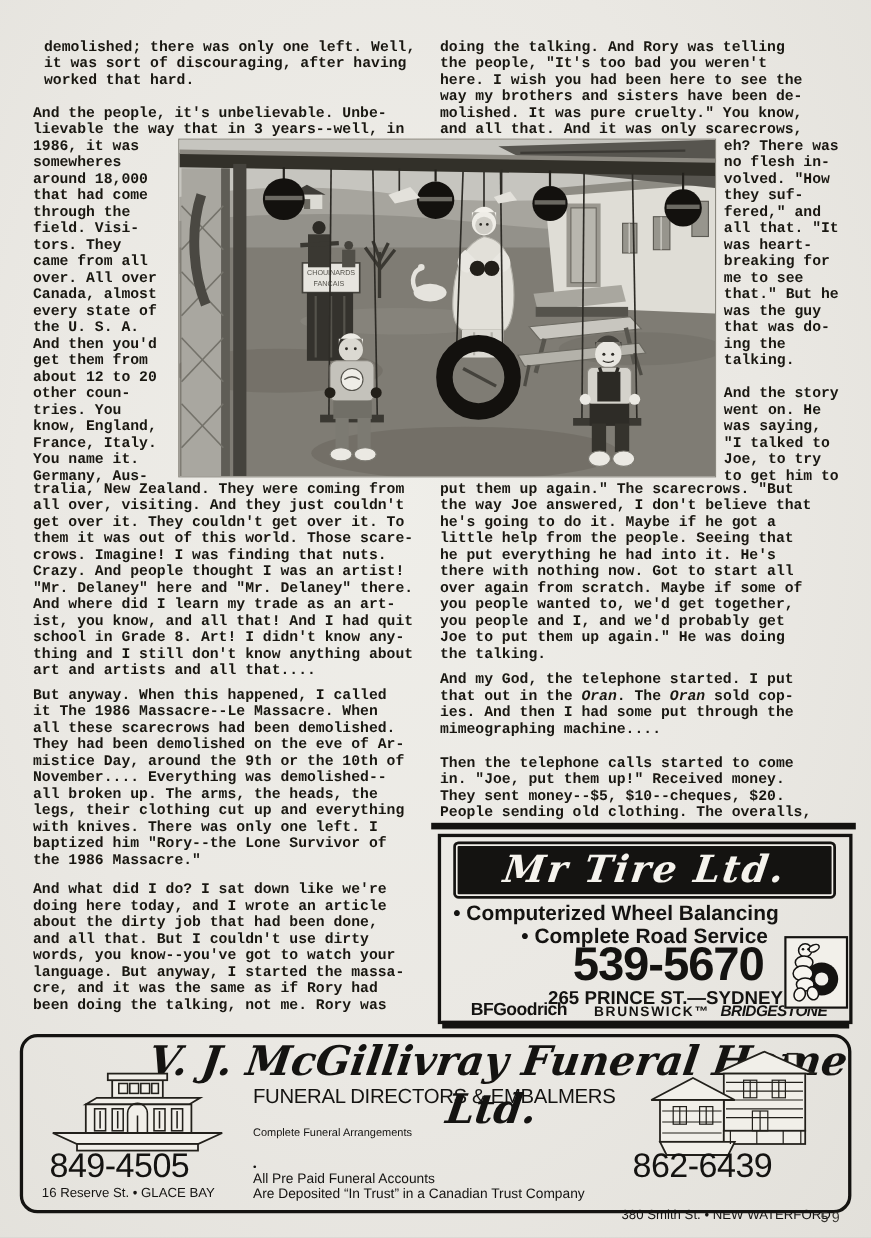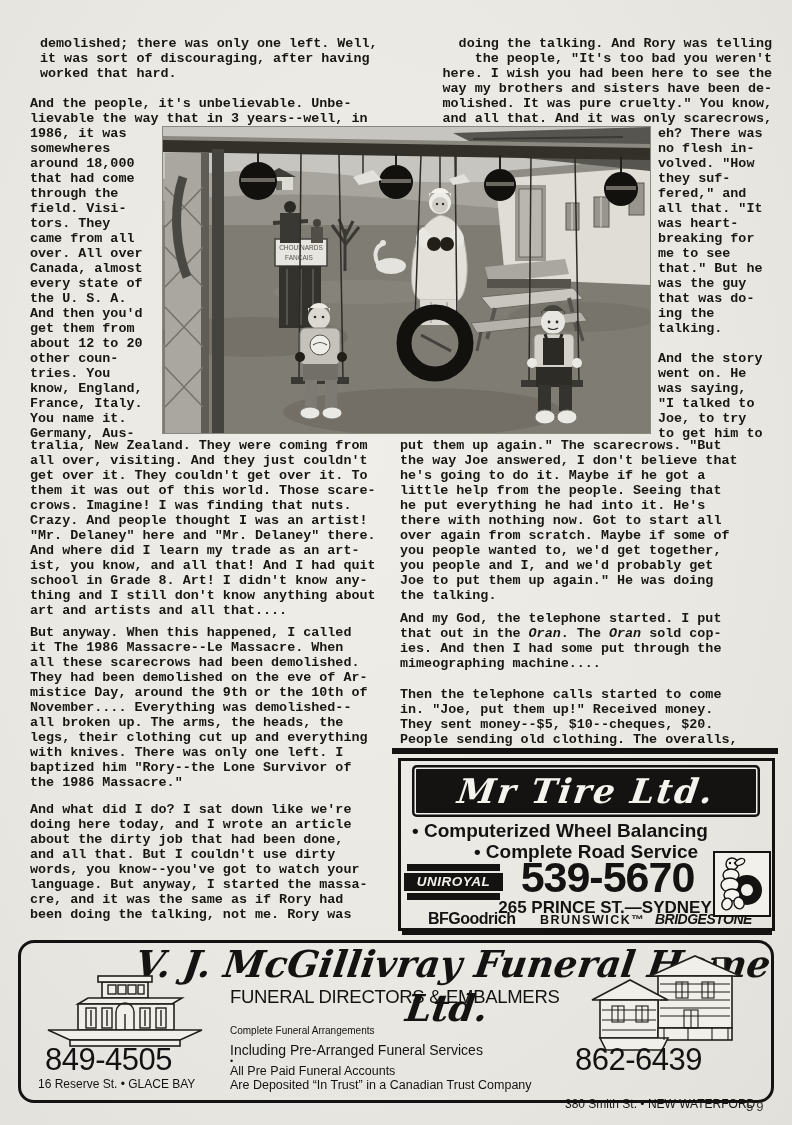--- a/index.html
+++ b/index.html
@@ -97,21 +97,21 @@
 the 1986 Massacre."</div>
   <div class="typ" style="left:30px;top:802px;width:364px;">And what did I do? I sat down like we're
 doing here today, and I wrote an article
 about the dirty job that had been done,
 and all that. But I couldn't use dirty
 words, you know--you've got to watch your
 language. But anyway, I started the massa-
 cre, and it was the same as if Rory had
 been doing the talking, not me. Rory was</div>
 
-  <div class="typ" style="left:400px;top:36px;width:372px;text-align:right;">doing the talking. And Rory was telling
+  <div class="typ" style="left:400px;top:36px;width:372px;">doing the talking. And Rory was telling
 the people, "It's too bad you weren't
 here. I wish you had been here to see the
 way my brothers and sisters have been de-
 molished. It was pure cruelty." You know,
 and all that. And it was only scarecrows,</div>
   <div class="typ" style="left:658px;top:126px;width:118px;">eh? There was
 no flesh in-
 volved. "How
 they suf-
 fered," and
@@ -332,25 +332,20 @@
     </g>
   </svg>
 
   <div class="rule" style="left:392px;top:748px;width:386px;height:6px;"></div>
   <div class="tirebox"></div>
   <div class="tirebanner">
     <span class="script">Mr Tire Ltd.</span>
   </div>
   <div class="adsans" style="left:412px;top:820px;width:348px;text-align:left;font-size:19px;">• Computerized Wheel Balancing</div>
   <div class="adsans" style="left:412px;top:841px;width:348px;text-align:center;font-size:19px;">• Complete Road Service</div>
-  <div class="uni">
-    <div class="bar"></div>
-    <div class="mid">UNIROYAL</div>
-    <div class="bar"></div>
-  </div>
   <div class="adsans" style="left:505px;top:853px;width:205px;text-align:center;font-size:43px;letter-spacing:-1px;">539-5670</div>
   <div class="adsans" style="left:480px;top:898px;width:250px;text-align:center;font-size:17px;">265 PRINCE ST.—SYDNEY</div>
   <div class="adsans" style="left:428px;top:910px;font-size:16px;letter-spacing:-.5px;">BFGoodrich</div>
   <div class="adsans" style="left:540px;top:913px;font-size:12.5px;letter-spacing:1.5px;">BRUNSWICK™</div>
   <div class="adsans" style="left:655px;top:911px;font-size:14px;font-style:italic;letter-spacing:-.5px;">BRIDGESTONE</div>
   <div class="michelinbox">
     <svg viewBox="0 0 50 58" width="50" height="58">
       <circle cx="32" cy="37" r="15" fill="#141311"></circle>
       <circle cx="32" cy="37" r="6" fill="#f2f0ea"></circle>
       <g fill="#f7f5ef" stroke="#141311" stroke-width="1.4">
@@ -429,21 +424,20 @@
         <line x1="103" y1="58" x2="103" y2="76"></line>
       <line x1="76" y1="76" x2="76" y2="88"></line>
         <line x1="100" y1="76" x2="100" y2="88"></line>
       <line x1="124" y1="76" x2="124" y2="88"></line>
         <line x1="140" y1="76" x2="140" y2="88"></line>
     </g>
   </svg>
 
   <div class="fcenter" style="left:230px;top:986px;width:350px;font-size:18.5px;letter-spacing:-.3px;">FUNERAL DIRECTORS &amp; EMBALMERS</div>
   <div class="fcenter" style="left:230px;top:1025px;width:350px;font-size:10px;">Complete Funeral Arrangements</div>
-  <div class="fcenter" style="left:230px;top:1042px;width:350px;font-size:14px;">Including Pre-Arranged Funeral Services</div>
   <div class="fcenter" style="left:230px;top:1056px;width:350px;font-size:9px;">•</div>
   <div class="fcenter" style="left:230px;top:1064px;width:350px;font-size:12.5px;">All Pre Paid Funeral Accounts</div>
   <div class="fcenter" style="left:230px;top:1078px;width:350px;font-size:12.5px;">Are Deposited “In Trust” in a Canadian Trust Company</div>
 
   <div class="fcenter" style="left:45px;top:1042px;width:200px;font-size:31px;letter-spacing:-.5px;">849-4505</div>
   <div class="fcenter" style="left:38px;top:1077px;width:214px;font-size:12px;">16 Reserve St. • GLACE BAY</div>
   <div class="fcenter" style="left:575px;top:1042px;width:200px;font-size:31px;letter-spacing:-.5px;">862-6439</div>
   <div class="fcenter" style="left:565px;top:1077px;width:215px;font-size:12px;margin-top:20px;">380 Smith St. • NEW WATERFORD</div>
 
   <div class="pagenum">59</div>

